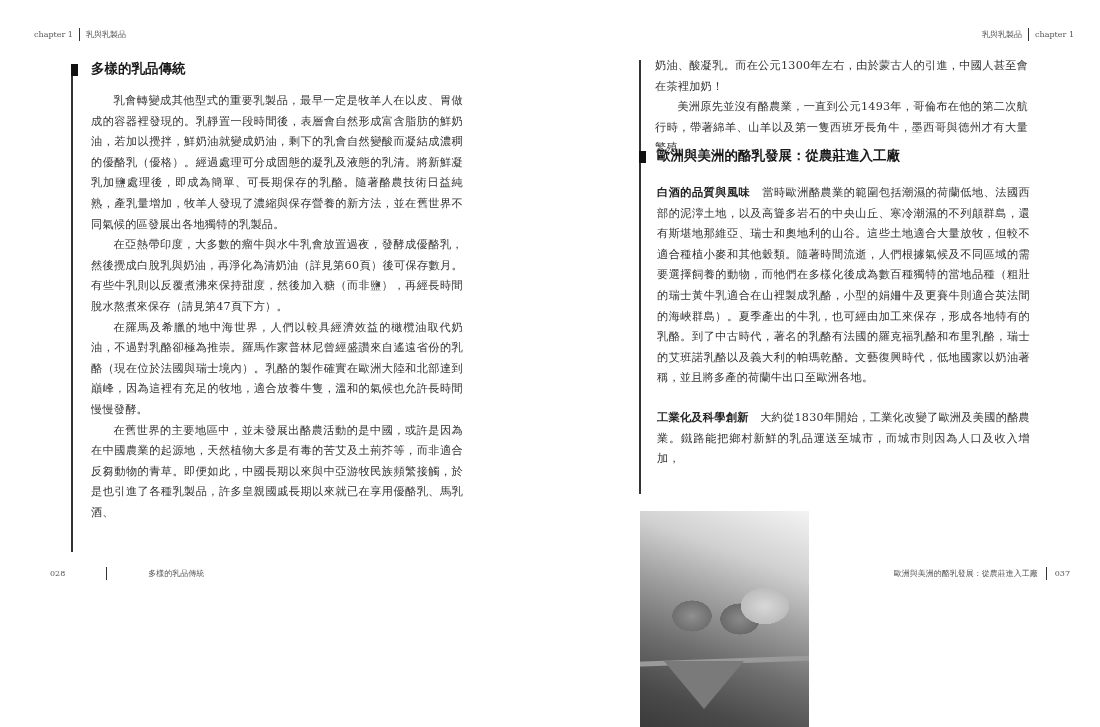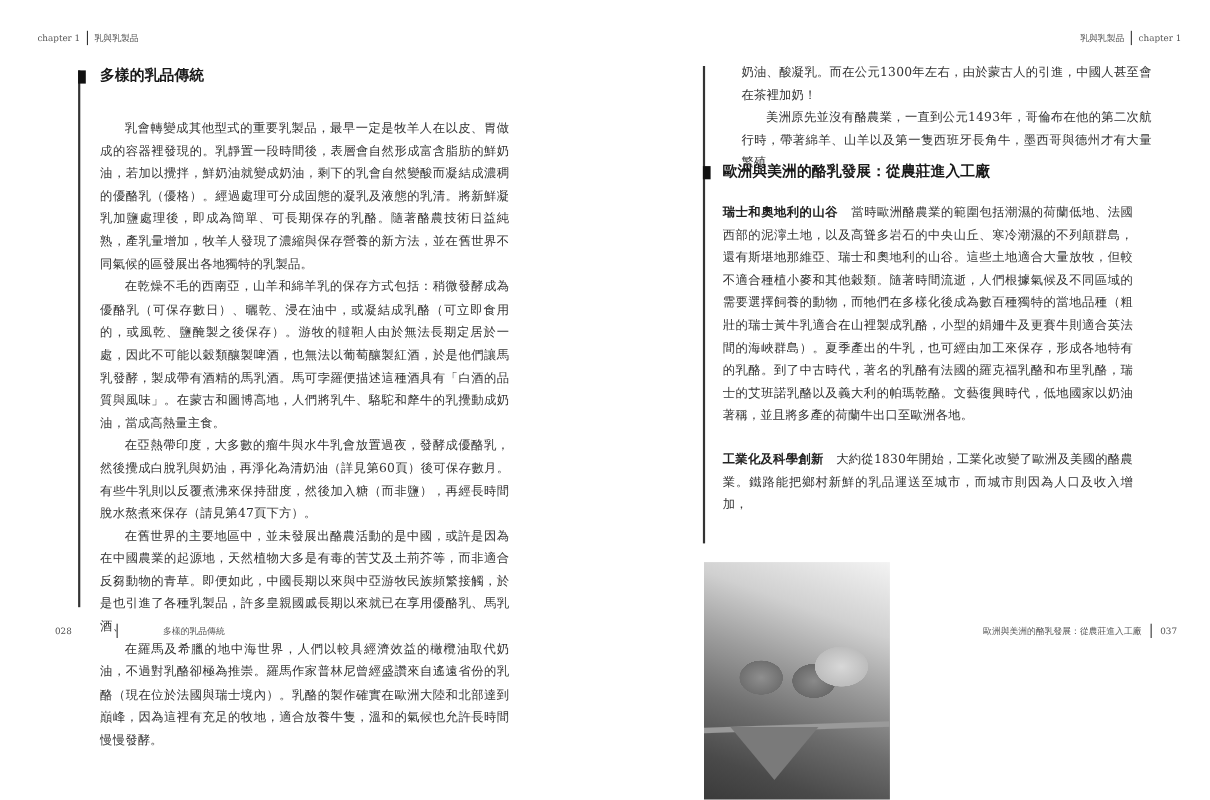--- a/index.html
+++ b/index.html
@@ -70,55 +70,54 @@
   <div class="running-head">
     <span>chapter 1</span>
     <span class="sep"></span>
     <span>乳與乳製品</span>
   </div>
 
   <div class="rule-line" style="left:71px; top:64px; height:488px;"></div>
   <span class="section-marker" style="left:71px; top:64px;"></span>
   <div class="section-title" style="left:91px; top:60px;">多樣的乳品傳統</div>
 
-  <div class="body-text" style="left:91px; top:91px; width:372px;margin-top:16px;">
+  <div class="body-text" style="left:91px; top:91px; width:372px;">
     <p>乳會轉變成其他型式的重要乳製品，最早一定是牧羊人在以皮、胃做成的容器裡發現的。乳靜置一段時間後，表層會自然形成富含脂肪的鮮奶油，若加以攪拌，鮮奶油就變成奶油，剩下的乳會自然變酸而凝結成濃稠的優酪乳（優格）。經過處理可分成固態的凝乳及液態的乳清。將新鮮凝乳加鹽處理後，即成為簡單、可長期保存的乳酪。隨著酪農技術日益純熟，產乳量增加，牧羊人發現了濃縮與保存營養的新方法，並在舊世界不同氣候的區發展出各地獨特的乳製品。</p>
-    <p>在乾燥不毛的西南亞，山羊和綿羊乳的保存方式包括：稍微發酵成為優酪乳（可保存數日）、曬乾、浸在油中，或凝結成乳酪（可立即食用的，或風乾、鹽醃製之後保存）。游牧的韃靼人由於無法長期定居於一處，因此不可能以穀類釀製啤酒，也無法以葡萄釀製紅酒，於是他們讓馬乳發酵，製成帶有酒精的馬乳酒。馬可孛羅便描述這種酒具有「白酒的品質與風味」。在蒙古和圖博高地，人們將乳牛、駱駝和犛牛的乳攪動成奶油，當成高熱量主食。</p>
     <p>在亞熱帶印度，大多數的瘤牛與水牛乳會放置過夜，發酵成優酪乳，然後攪成白脫乳與奶油，再淨化為清奶油（詳見第60頁）後可保存數月。有些牛乳則以反覆煮沸來保持甜度，然後加入糖（而非鹽），再經長時間脫水熬煮來保存（請見第47頁下方）。</p>
+    <p>在羅馬及希臘的地中海世界，人們以較具經濟效益的橄欖油取代奶油，不過對乳酪卻極為推崇。羅馬作家普林尼曾經盛讚來自遙遠省份的乳酪（現在位於法國與瑞士境內）。乳酪的製作確實在歐洲大陸和北部達到巔峰，因為這裡有充足的牧地，適合放養牛隻，溫和的氣候也允許長時間慢慢發酵。</p>
     <p>在舊世界的主要地區中，並未發展出酪農活動的是中國，或許是因為在中國農業的起源地，天然植物大多是有毒的苦艾及土荊芥等，而非適合反芻動物的青草。即便如此，中國長期以來與中亞游牧民族頻繁接觸，於是也引進了各種乳製品，許多皇親國戚長期以來就已在享用優酪乳、馬乳酒、</p>
-    <p>在羅馬及希臘的地中海世界，人們以較具經濟效益的橄欖油取代奶油，不過對乳酪卻極為推崇。羅馬作家普林尼曾經盛讚來自遙遠省份的乳酪（現在位於法國與瑞士境內）。乳酪的製作確實在歐洲大陸和北部達到巔峰，因為這裡有充足的牧地，適合放養牛隻，溫和的氣候也允許長時間慢慢發酵。</p>
   </div>
 
   <div class="folio">
     <span>028</span>
     <span class="sep"></span>
     <span>多樣的乳品傳統</span>
   </div>
 </div>
 
 <div class="page right">
   <div class="running-head">
     <span>乳與乳製品</span>
     <span class="sep"></span>
     <span>chapter 1</span>
   </div>
 
   <div class="rule-line" style="left:89px; top:60px; height:434px;"></div>
 
-  <div class="body-text" style="left:124px; top:56px; width:373px;">
+  <div class="body-text" style="left:105px; top:56px; width:373px;">
     <p class="noindent">奶油、酸凝乳。而在公元1300年左右，由於蒙古人的引進，中國人甚至會在茶裡加奶！</p>
     <p>美洲原先並沒有酪農業，一直到公元1493年，哥倫布在他的第二次航行時，帶著綿羊、山羊以及第一隻西班牙長角牛，墨西哥與德州才有大量繁殖。</p>
   </div>
 
   <span class="section-marker" style="left:89px; top:151px;"></span>
   <div class="section-title" style="left:107px; top:147px;">歐洲與美洲的酪乳發展：從農莊進入工廠</div>
 
   <div class="body-text" style="left:107px; top:182px; width:373px;">
     <p class="noindent">
-      <span class="lead">瑞士和奧地利的山谷</span>&nbsp;&nbsp;&nbsp;<span>當時歐洲酪農業的範圍包括潮濕的荷蘭低地、法國西部的泥濘土地，以及高聳多岩石的中央山丘、寒冷潮濕的不列顛群島，還有斯堪地那維亞、瑞士和奧地利的山谷。這些土地適合大量放牧，但較不適合種植小麥和其他穀類。隨著時間流逝，人們根據氣候及不同區域的需要選擇飼養的動物，而牠們在多樣化後成為數百種獨特的當地品種（粗壯的瑞士黃牛乳適合在山裡製成乳酪，小型的娟姍牛及更賽牛則適合英法間的海峽群島）。夏季產出的牛乳，也可經由加工來保存，形成各地特有的乳酪。到了中古時代，著名的乳酪有法國的羅克福乳酪和布里乳酪，瑞士的艾班諾乳酪以及義大利的帕瑪乾酪。文藝復興時代，低地國家以奶油著稱，並且將多產的荷蘭牛出口至歐洲各地。</span>
+      <span class="lead">白酒的品質與風味</span>&nbsp;&nbsp;&nbsp;<span>當時歐洲酪農業的範圍包括潮濕的荷蘭低地、法國西部的泥濘土地，以及高聳多岩石的中央山丘、寒冷潮濕的不列顛群島，還有斯堪地那維亞、瑞士和奧地利的山谷。這些土地適合大量放牧，但較不適合種植小麥和其他穀類。隨著時間流逝，人們根據氣候及不同區域的需要選擇飼養的動物，而牠們在多樣化後成為數百種獨特的當地品種（粗壯的瑞士黃牛乳適合在山裡製成乳酪，小型的娟姍牛及更賽牛則適合英法間的海峽群島）。夏季產出的牛乳，也可經由加工來保存，形成各地特有的乳酪。到了中古時代，著名的乳酪有法國的羅克福乳酪和布里乳酪，瑞士的艾班諾乳酪以及義大利的帕瑪乾酪。文藝復興時代，低地國家以奶油著稱，並且將多產的荷蘭牛出口至歐洲各地。</span>
     </p>
     <p class="noindent" style="margin-top:18px;">
       <span class="lead">工業化及科學創新</span>&nbsp;&nbsp;&nbsp;<span>大約從1830年開始，工業化改變了歐洲及美國的酪農業。鐵路能把鄉村新鮮的乳品運送至城市，而城市則因為人口及收入增加，</span>
     </p>
   </div>
 
   <div class="folio">
     <span>歐洲與美洲的酪乳發展：從農莊進入工廠</span>
     <span class="sep"></span>
     <span>037</span>

